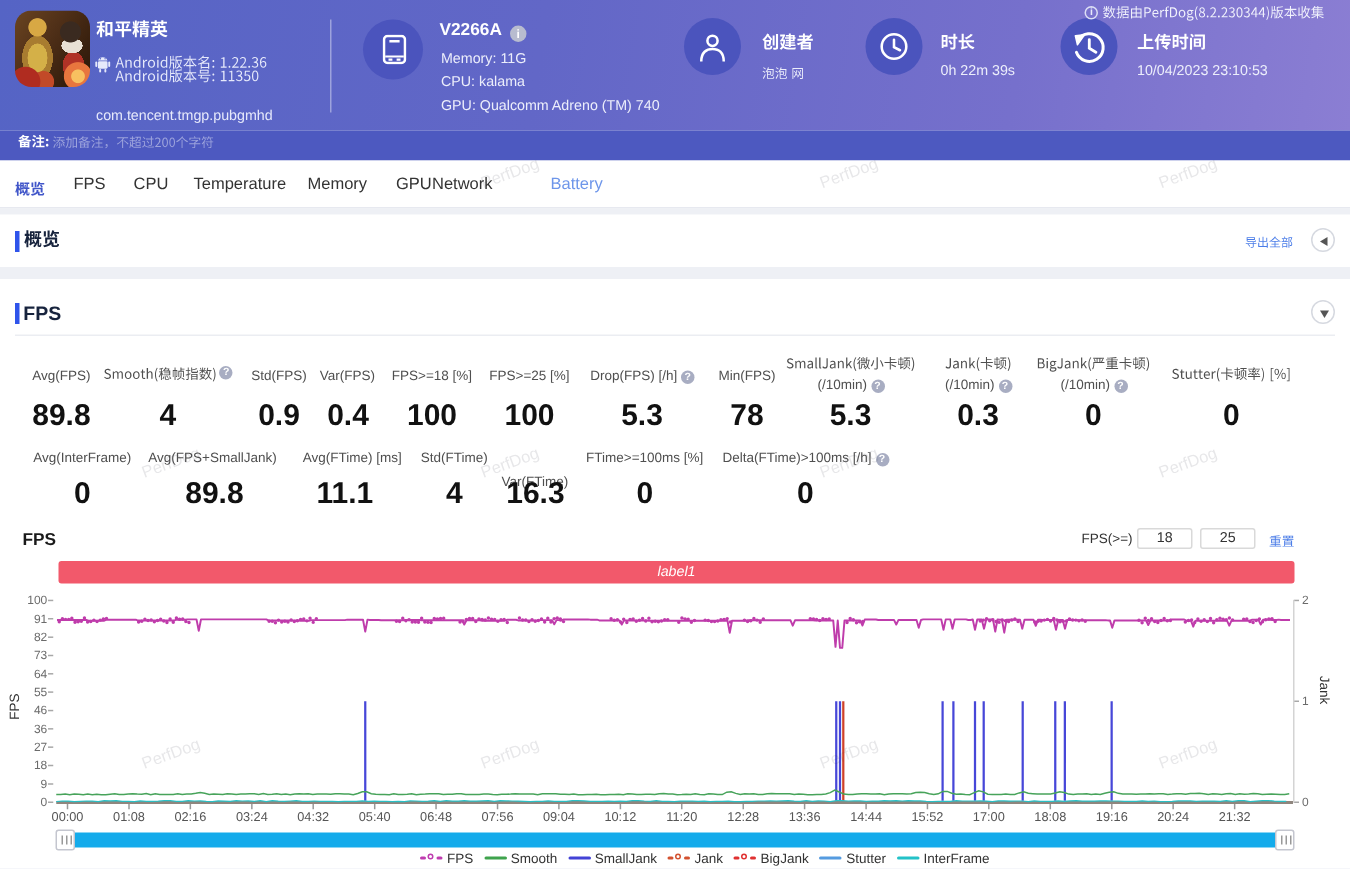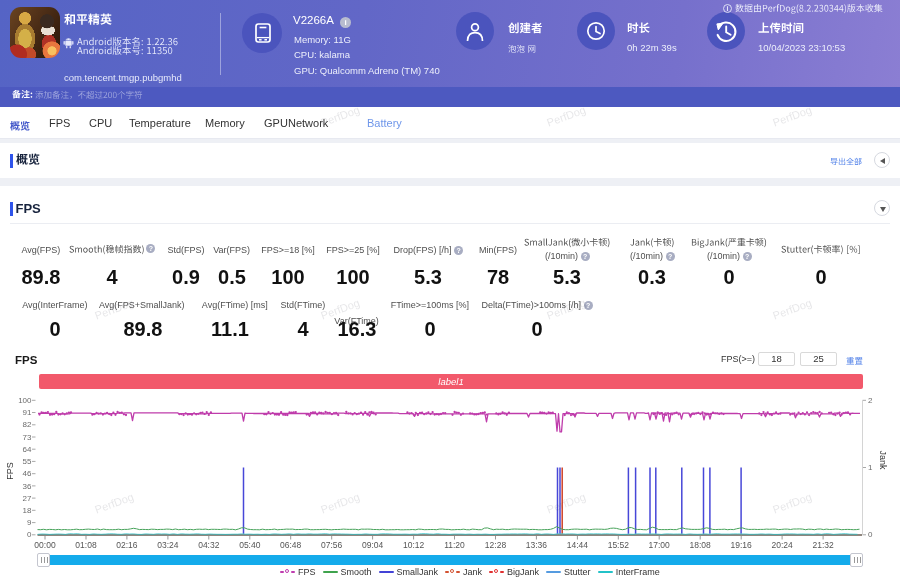--- a/index.html
+++ b/index.html
@@ -13,21 +13,21 @@
    radial-gradient(circle at 38% 93%, #c24a28 0 12%, rgba(194,74,40,0) 13%),
    radial-gradient(circle at 30% 22%, #d8a844 0 11%, rgba(216,168,68,0) 12%),
    radial-gradient(ellipse 24% 34% at 30% 62%, #d4b048 0 55%, #a87c30 56% 85%, rgba(168,124,48,0) 86%),
    radial-gradient(circle at 74% 28%, #3a2a20 0 13%, rgba(58,42,32,0) 14%),
    radial-gradient(ellipse 20% 14% at 76% 46%, #e8e0d4 0 70%, rgba(232,224,212,0) 71%),
    radial-gradient(ellipse 24% 30% at 78% 72%, #b03226 0 60%, rgba(176,50,38,0) 61%),
    linear-gradient(125deg, #6a4420 0%, #503018 40%, #38200e 75%, #2a1608 100%); }
 .hdr-sub { position:absolute; color:#e6e9fb; font-size:9.5px;margin-top:16px; }
 .vdiv { position:absolute; top:13px; width:1px; height:62px; background:rgba(255,255,255,0.4); }
 .hcirc { position:absolute; width:40px; height:40px; border-radius:50%; background:#4b54bd; }
-.hname { position:absolute; font-weight:normal; color:#fff; }
+.hname { position:absolute; font-weight:bold; color:#fff; }
 .hval  { position:absolute; font-size:10px; color:#eceefb; }
 .iinfo { display:inline-block; width:9px; height:9px; border-radius:50%; border:1px solid #dcdff5; color:#e8eafc;
   font-size:7px; line-height:8px; text-align:center; font-weight:bold; }
 .ginfo { display:inline-block; width:9px; height:9px; border-radius:50%; background:#a8adc2; color:#fff;
   font-size:7px; line-height:9px; text-align:center; font-weight:bold; }
 #remark { position:absolute; left:0; top:87px; width:900px; height:20px; background:#4d59c0; }
 #tabs { position:absolute; left:0; top:107px; width:900px; height:32px; background:#fff; border-bottom:1px solid #e7e9f0; }
 .tab { position:absolute; top:10px; font-size:11px; color:#333; }
 #ovrow { position:absolute; left:0; top:143px; width:900px; height:35px; background:#fff; }
 .bluebar { position:absolute; width:2.5px; height:14px; background:#2f54eb; }
@@ -226,21 +226,21 @@
     </div>
 <div class="slabel" style="left:707.0px;top:250.5px">(/10min) <span class="ginfo">?</span></div>
 <div class="abs" style="left:781.2px;top:243.4px">
       <svg width="79.6" height="12.6" viewBox="0 0 79.6 12.6" style="display:block;overflow:visible">
         <path fill="#4f4f4f" d="M2.7 9.7C4.1 9.7 5 8.8 5 7.8C5 6.8 4.4 6.4 3.6 6L2.7 5.6C2.2 5.4 1.6 5.2 1.6 4.5C1.6 3.9 2.1 3.6 2.8 3.6C3.4 3.6 3.9 3.8 4.3 4.2L4.8 3.6C4.3 3.2 3.6 2.8 2.8 2.8C1.6 2.8 0.7 3.6 0.7 4.6C0.7 5.5 1.5 6 2.1 6.3L3 6.7C3.7 7 4.1 7.2 4.1 7.9C4.1 8.5 3.6 8.9 2.7 8.9C2.1 8.9 1.4 8.6 0.9 8.1L0.4 8.7C1 9.3 1.8 9.7 2.7 9.7Z M7.7 9.7C8 9.7 8.4 9.6 8.6 9.5L8.5 8.9C8.3 8.9 8.1 9 7.9 9C7.3 9 7.2 8.6 7.2 8.1V5.3H8.5V4.7H7.2V3.3H6.5L6.4 4.7L5.6 4.7V5.3H6.3V8C6.3 9 6.7 9.7 7.7 9.7Z M11 9.7C11.7 9.7 12.2 9.3 12.6 8.8H12.7L12.7 9.5H13.4V4.7H12.6V8.1C12.1 8.7 11.8 8.9 11.3 8.9C10.6 8.9 10.3 8.6 10.3 7.7V4.7H9.5V7.7C9.5 9 10 9.7 11 9.7Z M16.6 9.7C16.9 9.7 17.2 9.6 17.5 9.5L17.3 8.9C17.2 8.9 16.9 9 16.8 9C16.2 9 16 8.6 16 8.1V5.3H17.3V4.7H16V3.3H15.3L15.2 4.7L14.5 4.7V5.3H15.2V8C15.2 9 15.5 9.7 16.6 9.7Z M20 9.7C20.3 9.7 20.6 9.6 20.9 9.5L20.7 8.9C20.6 8.9 20.3 9 20.2 9C19.6 9 19.4 8.6 19.4 8.1V5.3H20.7V4.7H19.4V3.3H18.7L18.6 4.7L17.9 4.7V5.3H18.6V8C18.6 9 18.9 9.7 20 9.7Z M23.8 9.7C24.5 9.7 25 9.4 25.4 9.2L25.1 8.6C24.8 8.9 24.4 9 23.9 9C23 9 22.3 8.3 22.3 7.3H25.6C25.6 7.2 25.6 7 25.6 6.8C25.6 5.4 24.9 4.5 23.7 4.5C22.5 4.5 21.5 5.5 21.5 7.1C21.5 8.7 22.5 9.7 23.8 9.7ZM22.3 6.7C22.4 5.7 23 5.2 23.7 5.2C24.4 5.2 24.9 5.7 24.9 6.7Z M26.8 9.5H27.6V6.4C28 5.6 28.5 5.3 28.9 5.3C29.1 5.3 29.2 5.3 29.3 5.3L29.5 4.6C29.3 4.6 29.2 4.5 29 4.5C28.4 4.5 27.9 4.9 27.6 5.5H27.6L27.5 4.7H26.8Z M31.6 11.3 32.1 11.1C31.4 9.8 31 8.3 31 6.7C31 5.2 31.4 3.7 32.1 2.4L31.6 2.2C30.8 3.5 30.3 5 30.3 6.7C30.3 8.5 30.8 10 31.6 11.3Z M37.3 7.5C38.3 7.8 39.6 8.4 40.3 8.8L40.7 8.2C40 7.8 38.6 7.3 37.7 6.9ZM36.5 2V5.3H33V6H36.5V10.3H37.2V6H41.1V5.3H37.2V3.9H40.2V3.3H37.2V2Z M47.7 5C47.7 7.8 47.5 9.1 45.4 9.8C45.5 9.9 45.7 10.1 45.7 10.3C48.1 9.5 48.3 8 48.3 5ZM48 8.7C48.6 9.2 49.4 9.8 49.8 10.3L50.2 9.8C49.8 9.4 49 8.8 48.4 8.3ZM43.5 10C43.7 9.8 44 9.7 45.8 8.8C45.7 8.7 45.7 8.4 45.6 8.2L44.2 8.9V7.3H45.6V4.4H45V6.8H44.2V3.7H45.7V3.1H44.2V2H43.6V3.1H41.9V3.7H43.6V6.8H42.7V4.4H42.2V7.3H43.6V8.8C43.6 9.1 43.3 9.3 43.2 9.4C43.3 9.6 43.5 9.8 43.5 10ZM46.2 4V8.1H46.8V4.5H49.1V8.1H49.8V4H48C48.1 3.7 48.2 3.4 48.3 3H50.1V2.4H45.9V3H47.7C47.6 3.3 47.5 3.7 47.4 4Z M58 3.8C57.7 4.1 57.1 4.6 56.7 4.9L57.2 5.2C57.6 5 58.1 4.5 58.6 4.1ZM51 6.5 51.4 7C52 6.8 52.7 6.4 53.4 6L53.3 5.5C52.4 5.9 51.6 6.3 51 6.5ZM51.3 4.1C51.8 4.5 52.4 4.9 52.7 5.2L53.1 4.8C52.8 4.5 52.2 4.1 51.8 3.8ZM56.6 5.9C57.2 6.2 58 6.8 58.4 7.1L58.9 6.7C58.5 6.4 57.7 5.9 57.1 5.5ZM51 7.7V8.4H54.7V10.3H55.4V8.4H59.1V7.7H55.4V7H54.7V7.7ZM54.4 2.1C54.6 2.3 54.7 2.6 54.9 2.8H51.2V3.4H54.5C54.2 3.8 53.9 4.2 53.8 4.3C53.6 4.5 53.5 4.6 53.4 4.6C53.4 4.8 53.5 5.1 53.6 5.2C53.7 5.1 53.9 5.1 54.9 5C54.5 5.5 54.1 5.8 53.9 5.9C53.6 6.2 53.4 6.4 53.2 6.4C53.3 6.6 53.4 6.9 53.4 7C53.6 6.9 53.9 6.9 56.2 6.6C56.4 6.8 56.4 7 56.5 7.1L57 6.9C56.9 6.5 56.4 5.8 56 5.3L55.5 5.6C55.6 5.7 55.8 5.9 55.9 6.1L54.3 6.3C55.1 5.6 55.9 4.8 56.6 4L56.1 3.7C55.9 3.9 55.7 4.2 55.5 4.4L54.3 4.5C54.6 4.2 54.9 3.8 55.2 3.4H59V2.8H55.6C55.5 2.5 55.3 2.2 55.1 1.9Z M60.4 11.3C61.2 10 61.7 8.5 61.7 6.7C61.7 5 61.2 3.5 60.4 2.2L59.9 2.4C60.7 3.7 61.1 5.2 61.1 6.7C61.1 8.3 60.7 9.8 59.9 11.1Z M66.2 11.1H68V10.6H66.8V2.9H68V2.4H66.2Z M70.2 7C71.1 7 71.7 6.2 71.7 4.9C71.7 3.6 71.1 2.8 70.2 2.8C69.3 2.8 68.7 3.6 68.7 4.9C68.7 6.2 69.3 7 70.2 7ZM70.2 6.5C69.6 6.5 69.3 5.9 69.3 4.9C69.3 3.8 69.6 3.3 70.2 3.3C70.7 3.3 71 3.8 71 4.9C71 5.9 70.7 6.5 70.2 6.5ZM70.3 9.7H70.9L74.5 2.8H74ZM74.8 9.7C75.7 9.7 76.2 8.9 76.2 7.6C76.2 6.2 75.7 5.5 74.8 5.5C73.9 5.5 73.3 6.2 73.3 7.6C73.3 8.9 73.9 9.7 74.8 9.7ZM74.8 9.2C74.2 9.2 73.9 8.6 73.9 7.6C73.9 6.5 74.2 6 74.8 6C75.3 6 75.6 6.5 75.6 7.6C75.6 8.6 75.3 9.2 74.8 9.2Z M76.9 11.1H78.7V2.4H76.9V2.9H78.1V10.6H76.9Z"></path>
       </svg>
     </div>
 <div class="sval" style="left:21.5px;top:266px">89.8</div>
 <div class="sval" style="left:106.4px;top:266px">4</div>
 <div class="sval" style="left:172.1px;top:266px">0.9</div>
-<div class="sval" style="left:218.1px;top:266px">0.5</div>
+<div class="sval" style="left:218.1px;top:266px">0.4</div>
 <div class="sval" style="left:271.3px;top:266px">100</div>
 <div class="sval" style="left:336.3px;top:266px">100</div>
 <div class="sval" style="left:414.1px;top:266px">5.3</div>
 <div class="sval" style="left:486.9px;top:266px">78</div>
 <div class="sval" style="left:553.1px;top:266px">5.3</div>
 <div class="sval" style="left:638.1px;top:266px">0.3</div>
 <div class="sval" style="left:723.4px;top:266px">0</div>
 <div class="sval" style="left:815.4px;top:266px">0</div>
 <div class="slabel" style="left:22.2px;top:299.5px">Avg(InterFrame)</div>
 <div class="slabel" style="left:98.9px;top:299.5px">Avg(FPS+SmallJank)</div>

